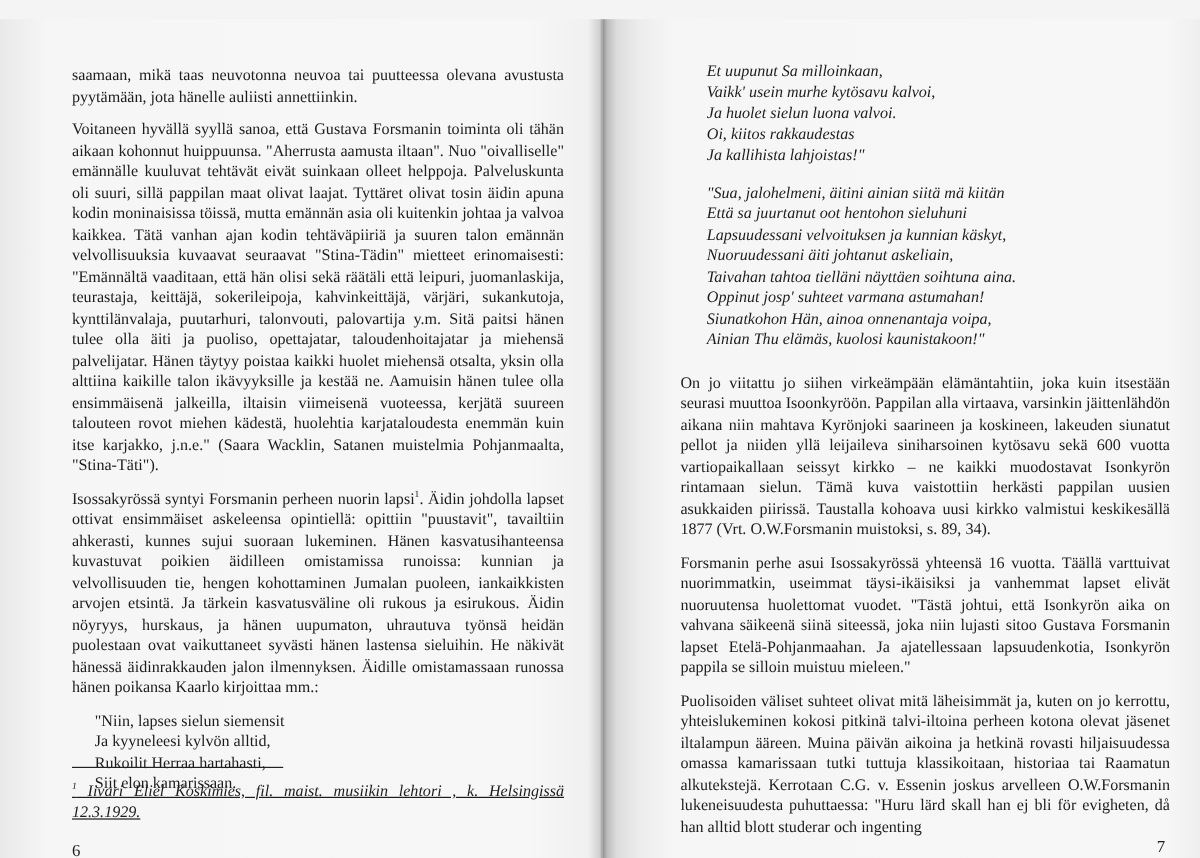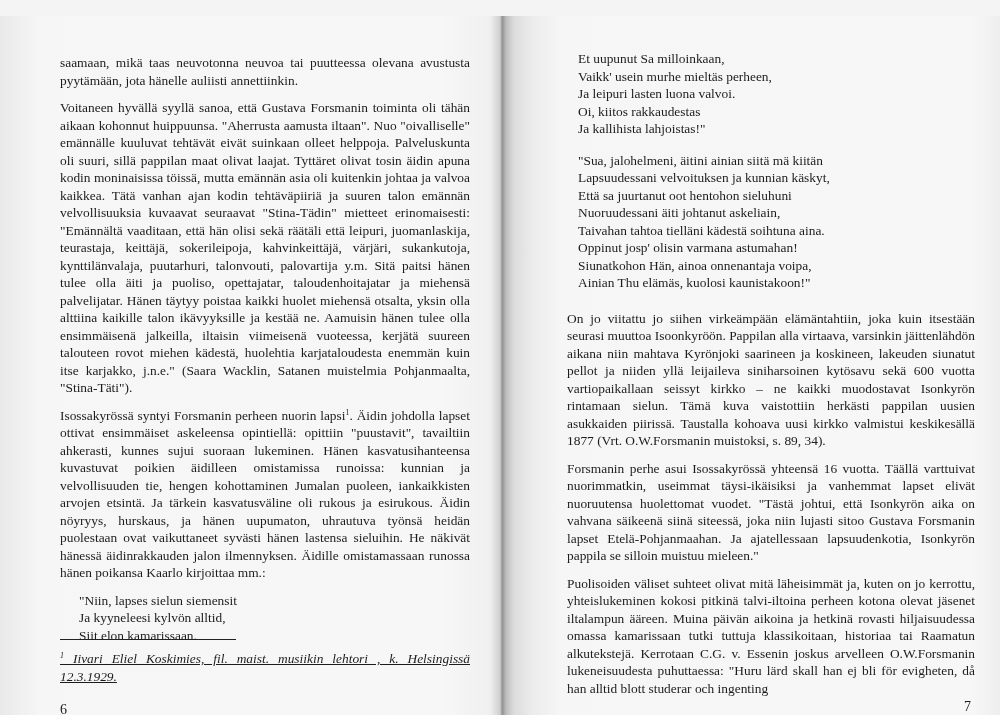--- a/index.html
+++ b/index.html
@@ -30,21 +30,21 @@
   .left-content { left: 60px; top: 38px; width: 410px; }
   .right-content { left: 567px; top: 34px; width: 408px; }
   p.par {
     margin: 0 0 10px 0;
     text-align: justify;
   }
   .poem {
     margin: 0 0 12px 19px;
   }
   .poem .line { display: block; white-space: nowrap; }
-  .poem-right { margin-left: 11px; }
+  .poem-right { margin-left: 22px; font-style: italic; }
   sup.fnref { font-size: 8px; line-height: 0; vertical-align: super; }
   .footnote-rule {
     position: absolute; left: 60px; top: 623px;
     width: 176px; height: 0; border-top: 1.3px solid #222;
   }
   .footnote {
     position: absolute; left: 60px; top: 634px; width: 410px;
     font-size: 13.4px; line-height: 17.5px; font-style: italic;
     text-align: justify;
     text-decoration: underline;
@@ -64,44 +64,45 @@
   <div class="page page-left"></div>
   <div class="page page-right"></div>
 
   <div class="content left-content">
     <p class="par">saamaan, mikä taas neuvotonna neuvoa tai puutteessa olevana avustusta pyytämään, jota hänelle auliisti annettiinkin.</p>
     <p class="par">Voitaneen hyvällä syyllä sanoa, että Gustava Forsmanin toiminta oli tähän aikaan kohonnut huippuunsa. "Aherrusta aamusta iltaan". Nuo "oivalliselle" emännälle kuuluvat tehtävät eivät suinkaan olleet helppoja. Palveluskunta oli suuri, sillä pappilan maat olivat laajat. Tyttäret olivat tosin äidin apuna kodin moninaisissa töissä, mutta emännän asia oli kuitenkin johtaa ja valvoa kaikkea. Tätä vanhan ajan kodin tehtäväpiiriä ja suuren talon emännän velvollisuuksia kuvaavat seuraavat "Stina-Tädin" mietteet erinomaisesti: "Emännältä vaaditaan, että hän olisi sekä räätäli että leipuri, juomanlaskija, teurastaja, keittäjä, sokerileipoja, kahvinkeittäjä, värjäri, sukankutoja, kynttilänvalaja, puutarhuri, talonvouti, palovartija y.m. Sitä paitsi hänen tulee olla äiti ja puoliso, opettajatar, taloudenhoitajatar ja miehensä palvelijatar. Hänen täytyy poistaa kaikki huolet miehensä otsalta, yksin olla alttiina kaikille talon ikävyyksille ja kestää ne. Aamuisin hänen tulee olla ensimmäisenä jalkeilla, iltaisin viimeisenä vuoteessa, kerjätä suureen talouteen rovot miehen kädestä, huolehtia karjataloudesta enemmän kuin itse karjakko, j.n.e." (Saara Wacklin, Satanen muistelmia Pohjanmaalta, "Stina-Täti").</p>
     <p class="par"><span>Isossakyrössä syntyi Forsmanin perheen nuorin lapsi</span><sup class="fnref">1</sup><span>. Äidin johdolla lapset ottivat ensimmäiset askeleensa opintiellä: opittiin "puustavit", tavailtiin ahkerasti, kunnes sujui suoraan lukeminen. Hänen kasvatusihanteensa kuvastuvat poikien äidilleen omistamissa runoissa: kunnian ja velvollisuuden tie, hengen kohottaminen Jumalan puoleen, iankaikkisten arvojen etsintä. Ja tärkein kasvatusväline oli rukous ja esirukous. Äidin nöyryys, hurskaus, ja hänen uupumaton, uhrautuva työnsä heidän puolestaan ovat vaikuttaneet syvästi hänen lastensa sieluihin. He näkivät hänessä äidinrakkauden jalon ilmennyksen. Äidille omistamassaan runossa hänen poikansa Kaarlo kirjoittaa mm.:</span></p>
     <div class="poem">
       <span class="line">"Niin, lapses sielun siemensit</span>
       <span class="line">Ja kyyneleesi kylvön alltid,</span>
+      <span class="line">Rukoilit Herraa hartahasti,</span>
       <span class="line">Siit elon kamarissaan.</span>
     </div>
   </div>
 
   <div class="footnote-rule"></div>
   <div class="footnote"><sup>1</sup><span> Iivari Eliel Koskimies, fil. maist. musiikin lehtori , k. Helsingissä 12.3.1929.</span></div>
 
   <div class="page-number pn-left">6</div>
 
   <div class="content right-content">
     <div class="poem poem-right">
       <span class="line">Et uupunut Sa milloinkaan,</span>
-      <span class="line">Vaikk' usein murhe mieltäs perheen,</span>
-      <span class="line">Ja leipuri lasten luona valvoi.</span>
+      <span class="line">Vaikk' usein murhe kytösavu kalvoi,</span>
+      <span class="line">Ja huolet sielun luona valvoi.</span>
       <span class="line">Oi, kiitos rakkaudestas</span>
       <span class="line">Ja kallihista lahjoistas!"</span>
     </div>
     <div class="poem poem-right" style="margin-top:14px;margin-bottom:18px;">
       <span class="line">"Sua, jalohelmeni, äitini ainian siitä mä kiitän</span>
+      <span class="line">Että sa juurtanut oot hentohon sieluhuni</span>
       <span class="line">Lapsuudessani velvoituksen ja kunnian käskyt,</span>
-      <span class="line">Että sa juurtanut oot hentohon sieluhuni</span>
       <span class="line">Nuoruudessani äiti johtanut askeliain,</span>
-      <span class="line">Taivahan tahtoa tielläni kädestä soihtuna aina.</span>
-      <span class="line">Oppinut josp' olisin varmana astumahan!</span>
+      <span class="line">Taivahan tahtoa tielläni näyttäen soihtuna aina.</span>
+      <span class="line">Oppinut josp' suhteet varmana astumahan!</span>
       <span class="line">Siunatkohon Hän, ainoa onnenantaja voipa,</span>
       <span class="line">Ainian Thu elämäs, kuolosi kaunistakoon!"</span>
     </div>
     <p class="par">On jo viitattu jo siihen virkeämpään elämäntahtiin, joka kuin itsestään seurasi muuttoa Isoonkyröön. Pappilan alla virtaava, varsinkin jäittenlähdön aikana niin mahtava Kyrönjoki saarineen ja koskineen, lakeuden siunatut pellot ja niiden yllä leijaileva siniharsoinen kytösavu sekä 600 vuotta vartiopaikallaan seissyt kirkko – ne kaikki muodostavat Isonkyrön rintamaan sielun. Tämä kuva vaistottiin herkästi pappilan uusien asukkaiden piirissä. Taustalla kohoava uusi kirkko valmistui keskikesällä 1877 (Vrt. O.W.Forsmanin muistoksi, s. 89, 34).</p>
     <p class="par">Forsmanin perhe asui Isossakyrössä yhteensä 16 vuotta. Täällä varttuivat nuorimmatkin, useimmat täysi-ikäisiksi ja vanhemmat lapset elivät nuoruutensa huolettomat vuodet. "Tästä johtui, että Isonkyrön aika on vahvana säikeenä siinä siteessä, joka niin lujasti sitoo Gustava Forsmanin lapset Etelä-Pohjanmaahan. Ja ajatellessaan lapsuudenkotia, Isonkyrön pappila se silloin muistuu mieleen."</p>
     <p class="par">Puolisoiden väliset suhteet olivat mitä läheisimmät ja, kuten on jo kerrottu, yhteislukeminen kokosi pitkinä talvi-iltoina perheen kotona olevat jäsenet iltalampun ääreen. Muina päivän aikoina ja hetkinä rovasti hiljaisuudessa omassa kamarissaan tutki tuttuja klassikoitaan, historiaa tai Raamatun alkutekstejä. Kerrotaan C.G. v. Essenin joskus arvelleen O.W.Forsmanin lukeneisuudesta puhuttaessa: "Huru lärd skall han ej bli för evigheten, då han alltid blott studerar och ingenting</p>
   </div>
 
   <div class="page-number pn-right">7</div>
 

